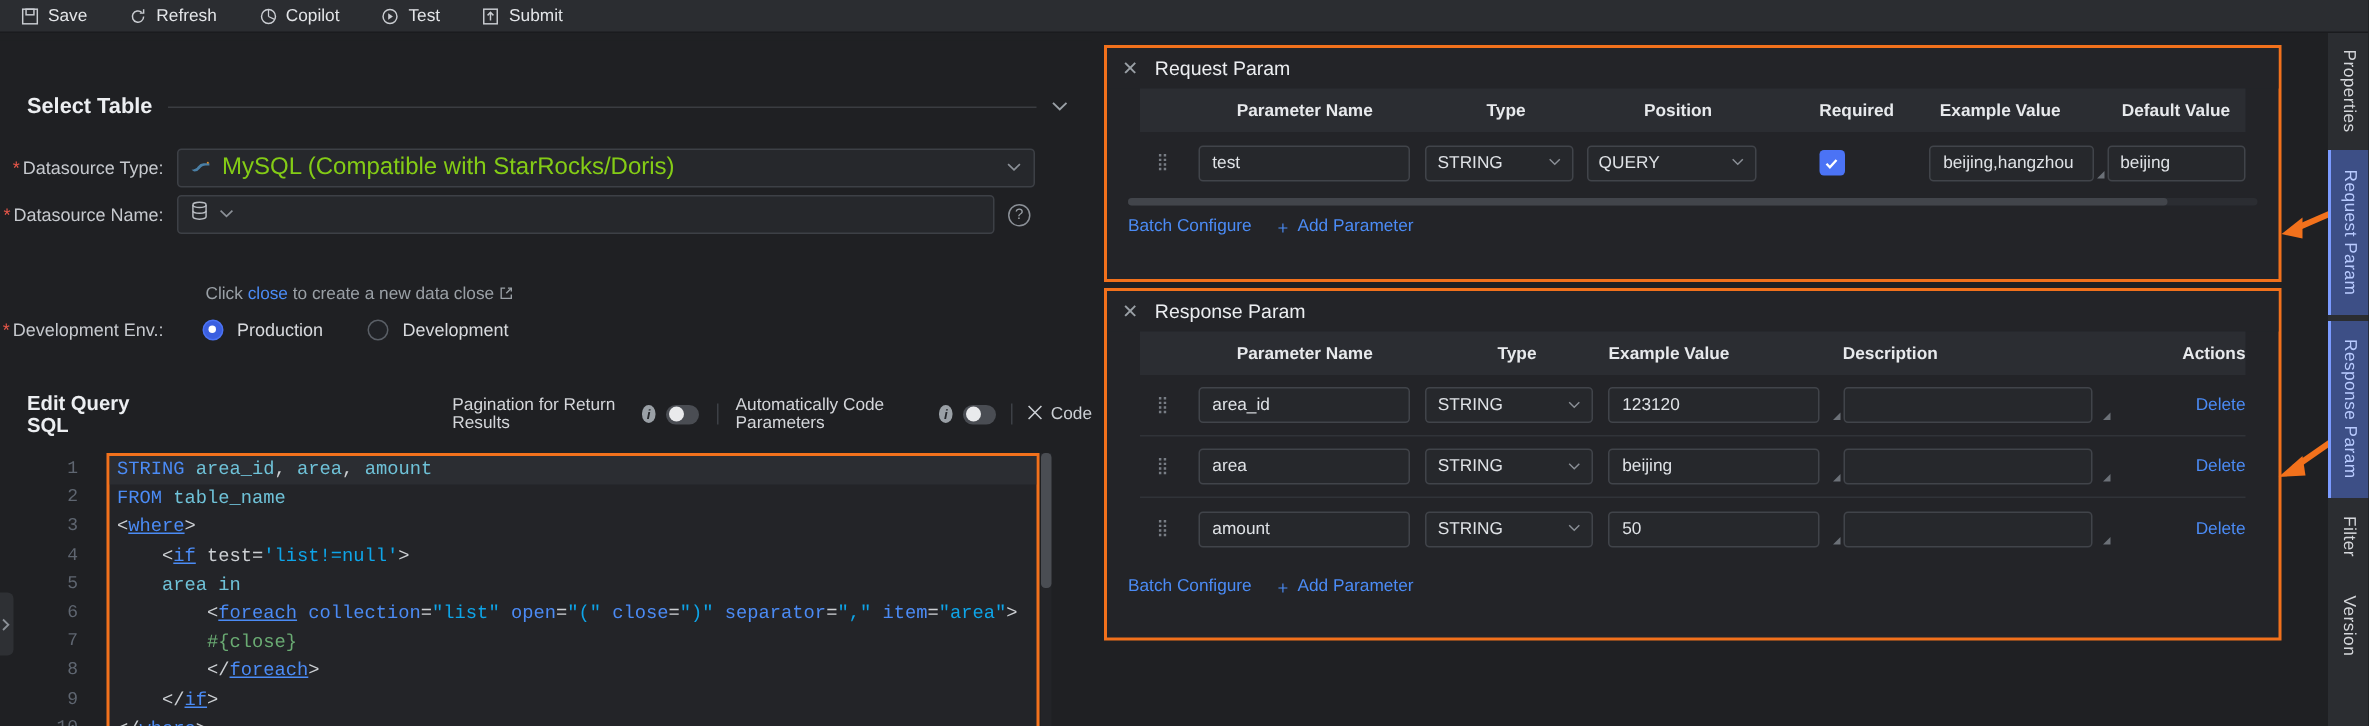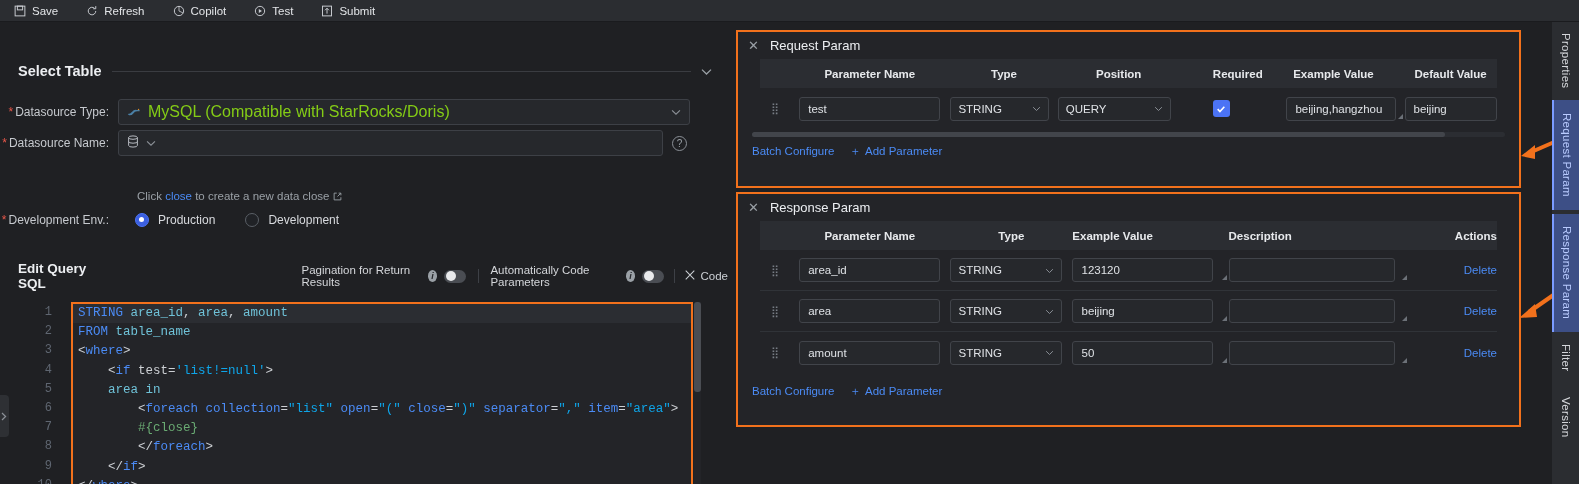--- a/index.html
+++ b/index.html
@@ -69,21 +69,21 @@
   .gutter { position: absolute; left: 0; top: 276px; width: 62px; height: 190px;
     font-family: "Liberation Mono", monospace; font-size: 12px; color: #5f6671; text-align: right; padding-right: 10px; }
   .gutter div { height: 19.2px; line-height: 19.2px; }
   .editor { position: absolute; left: 71px; top: 275px; width: 622px; height: 191px;
     background: #232428; border: 2px solid #f2711c; overflow: hidden;
     font-family: "Liberation Mono", monospace; font-size: 12.5px; }
   .editor .ln { height: 19.2px; line-height: 19.2px; padding-left: 5px; white-space: pre; }
   .editor .ln.active { background: #2b2d32; }
   .k-sel { color: #4b8bf5; }
   .k-col { color: #6fc2d8; }
-  .k-tag { color: #4b8bf5; }
+  .k-tag { color: #4b8bf5; text-decoration: underline; }
   .k-attr { color: #4b8bf5; }
   .k-str { color: #0ea5e9; }
   .k-var { color: #6aab73; }
   .k-pln { color: #cdd0d4; }
   .scrolly { position: absolute; left: 694px; top: 275px; width: 7px; height: 191px; background: #232428; }
   .scrolly i { display: block; width: 7px; height: 90px; background: #4a4d53; border-radius: 3px; }
 
   .collapse-handle { position: absolute; left: -9px; top: 368px; width: 18px; height: 42px;
     background: #2e3034; border-radius: 4px; display: flex; align-items: center; justify-content: flex-end;
     padding-right: 2px; color: #8b9097; font-size: 9px; cursor: pointer; }

